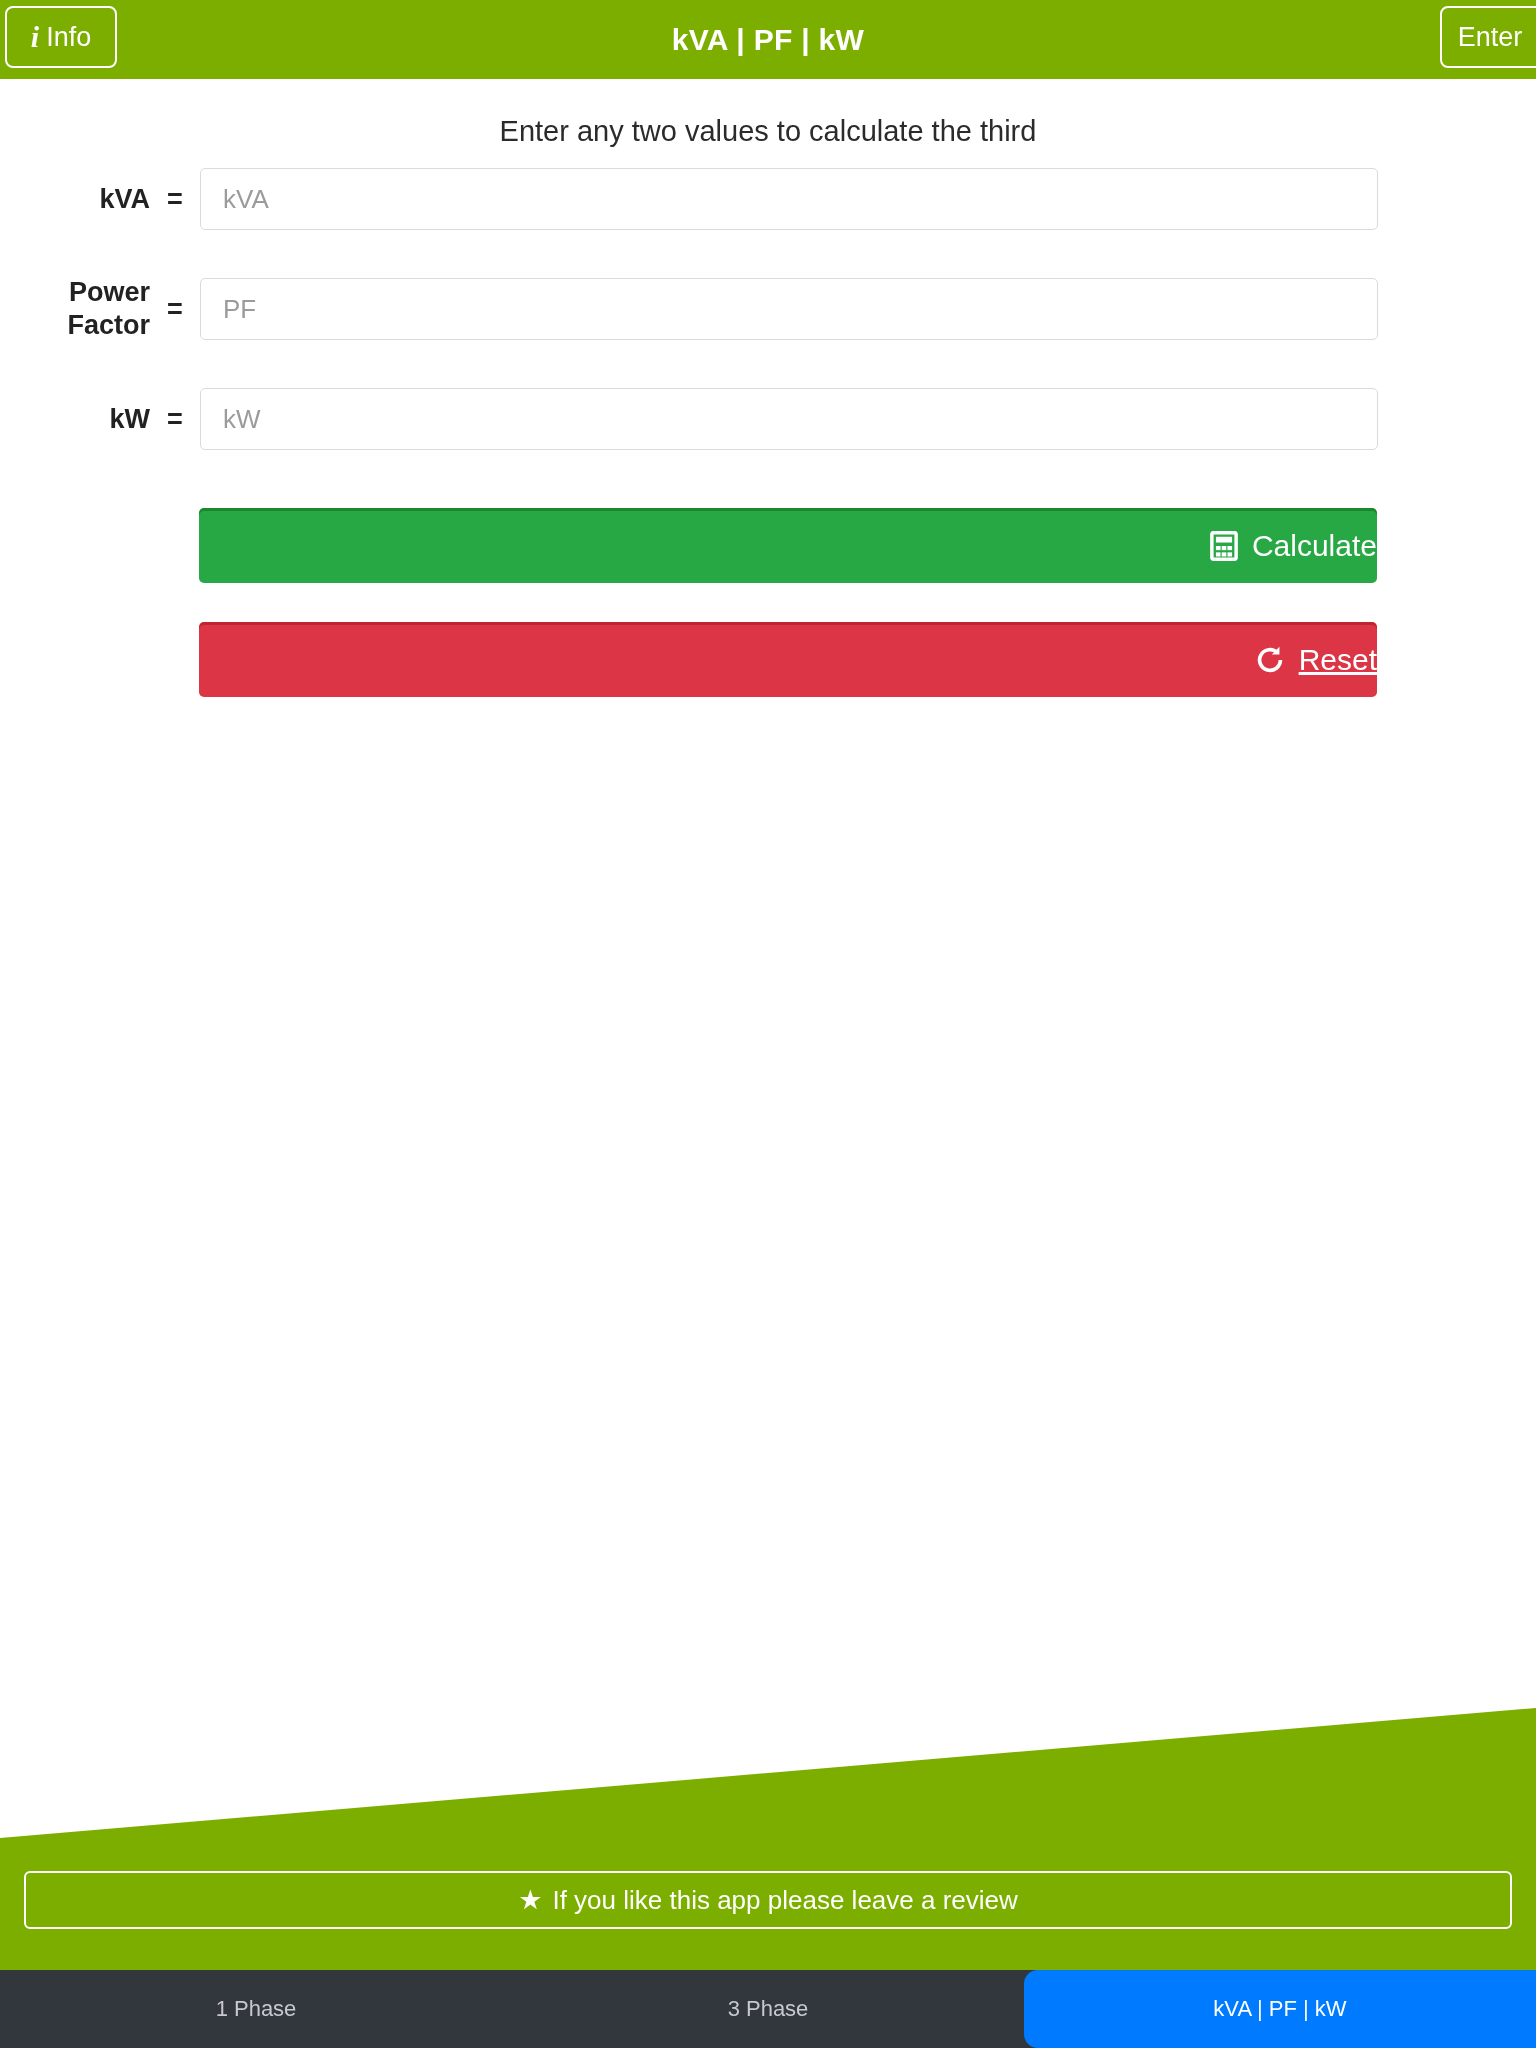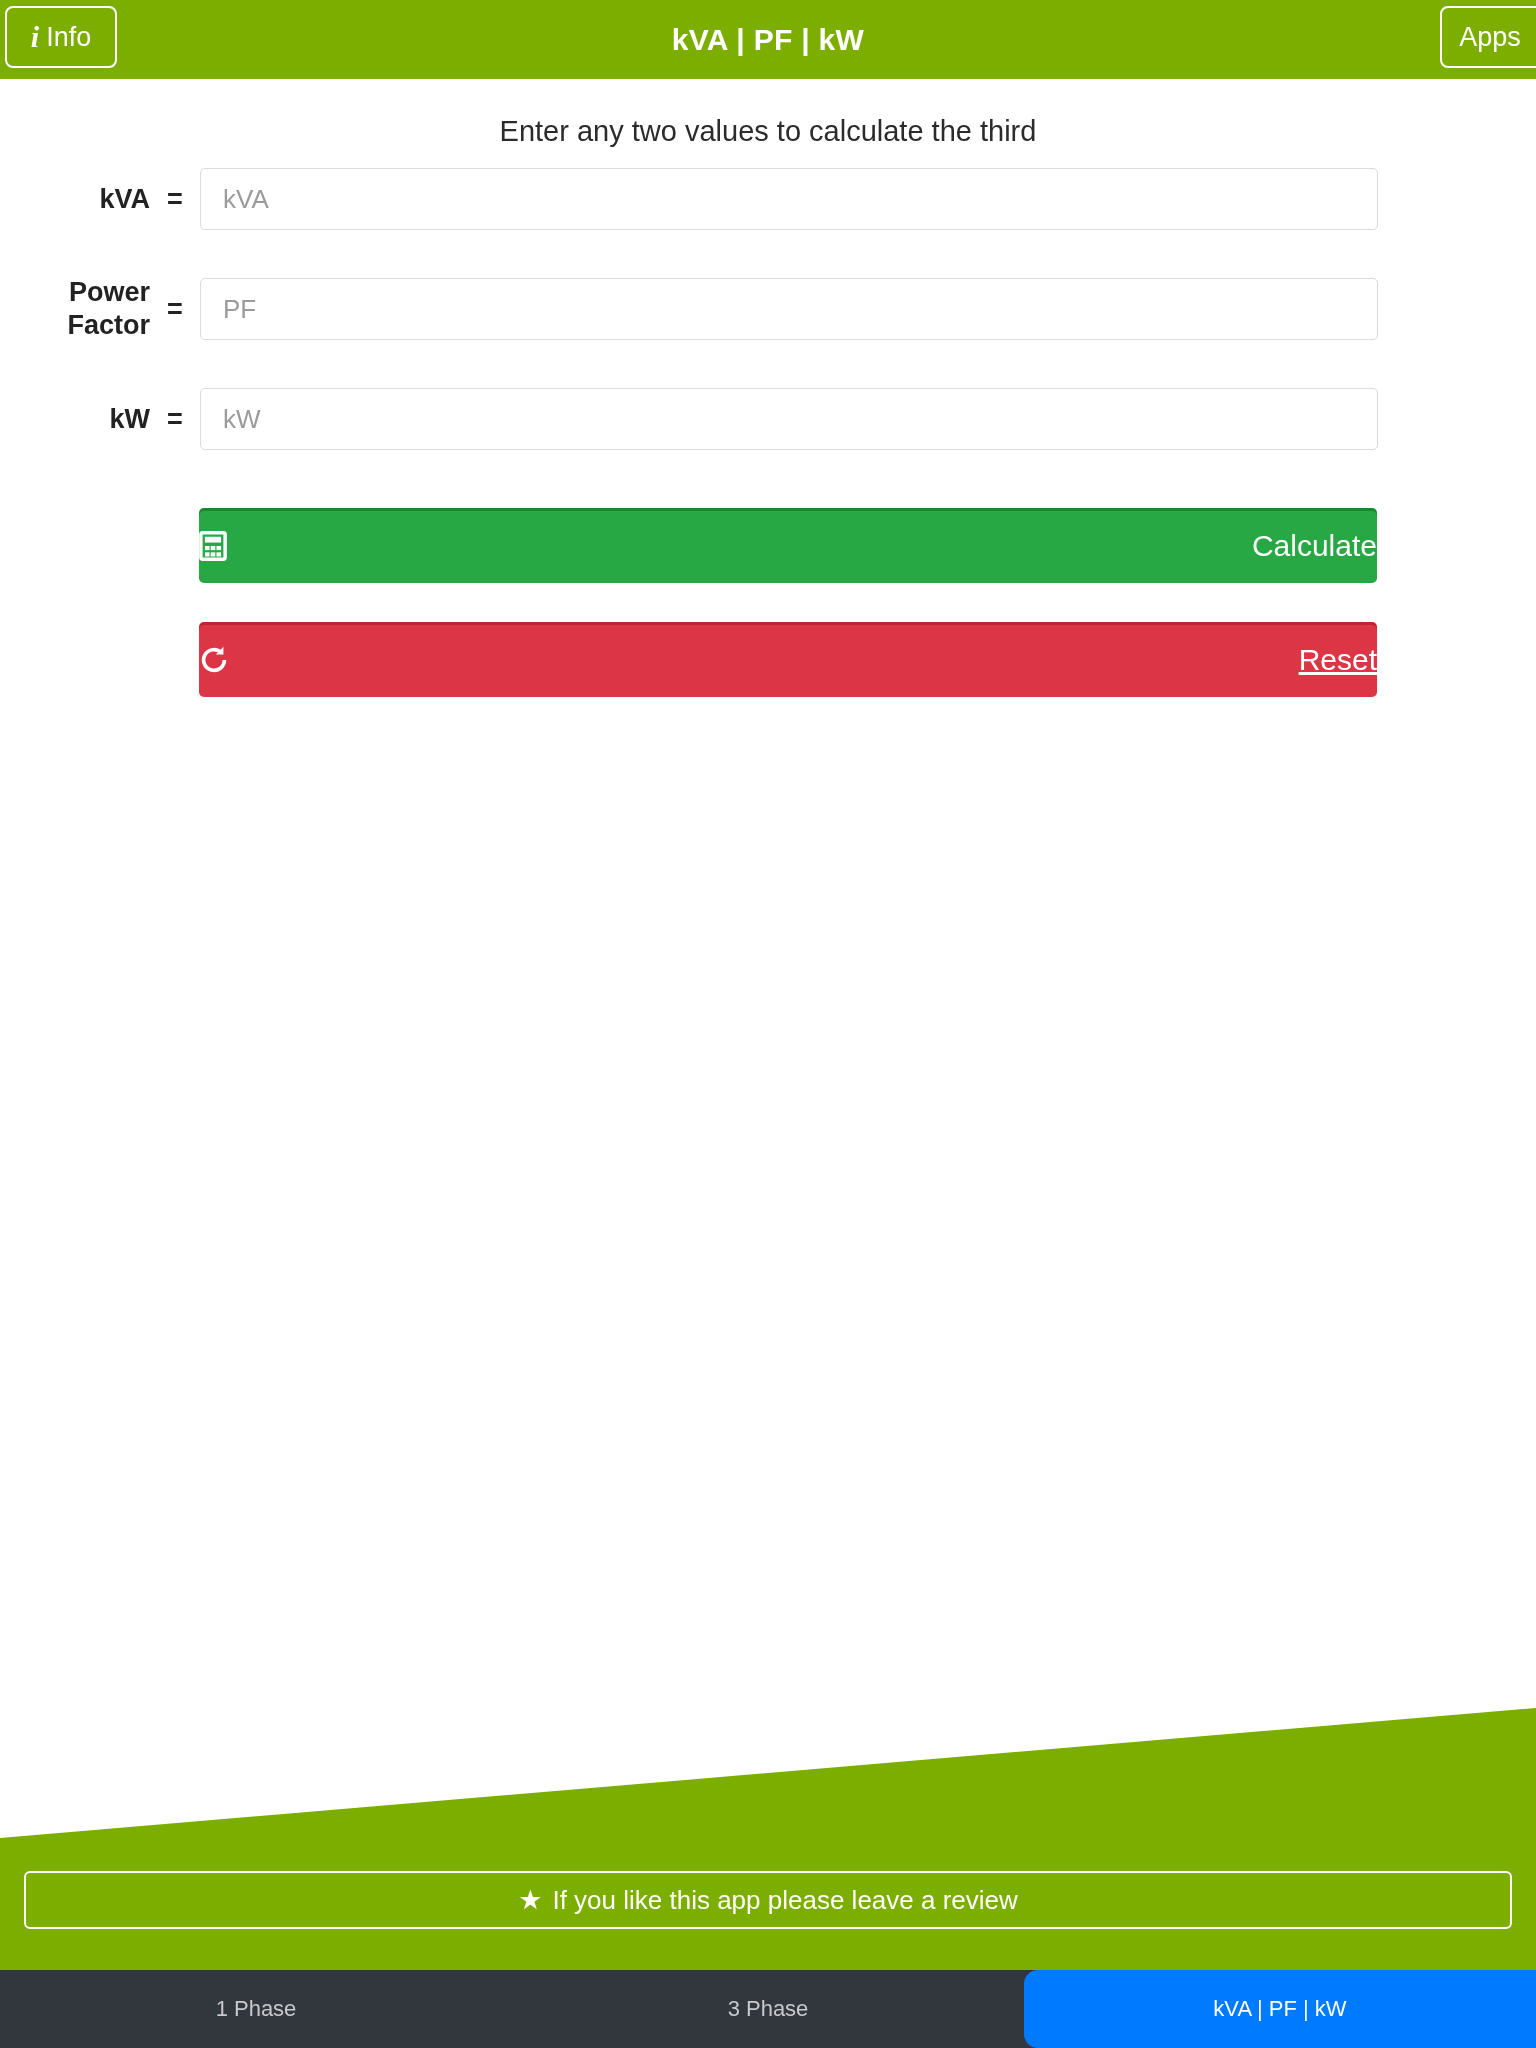--- a/index.html
+++ b/index.html
@@ -150,21 +150,21 @@
     left: 199px;
     width: 1178px;
   }
   .btn {
     width: 1178px;
     height: 75px;
     border: none;
     border-radius: 5px;
     display: flex;
     align-items: center;
-    justify-content: space-between;
+    justify-content: flex-end;
     gap: 14px;
     font-size: 30px;
     color: #ffffff;
     cursor: pointer;
     font-family: "Liberation Sans", sans-serif;
   }
   .btn-calc { background: #28a745; box-shadow: inset 0 3px 0 0 rgba(0,80,0,0.35); }
   .btn-reset { background: #dc3545; margin-top: 39px; box-shadow: inset 0 3px 0 0 rgba(120,0,0,0.30); text-decoration: underline; }
   .btn-icon { display: inline-flex; align-items: center; justify-content: center; }
 
@@ -229,21 +229,21 @@
 
 <div id="app">
 
   <div class="header">
     <div class="info-btn">
       <span class="info-icon">i</span>
       <span class="info-label">Info</span>
     </div>
     <div class="header-title">kVA | PF | kW</div>
     <div class="apps-btn">
-      <span class="apps-label">Apps</span>
+      <span class="apps-label">Enter</span>
     </div>
   </div>
 
   <div class="subtitle">Enter any two values to calculate the third</div>
 
   <div class="form">
 
     <div class="row">
       <div class="row-label">kVA</div>
       <div class="eq">=</div>

